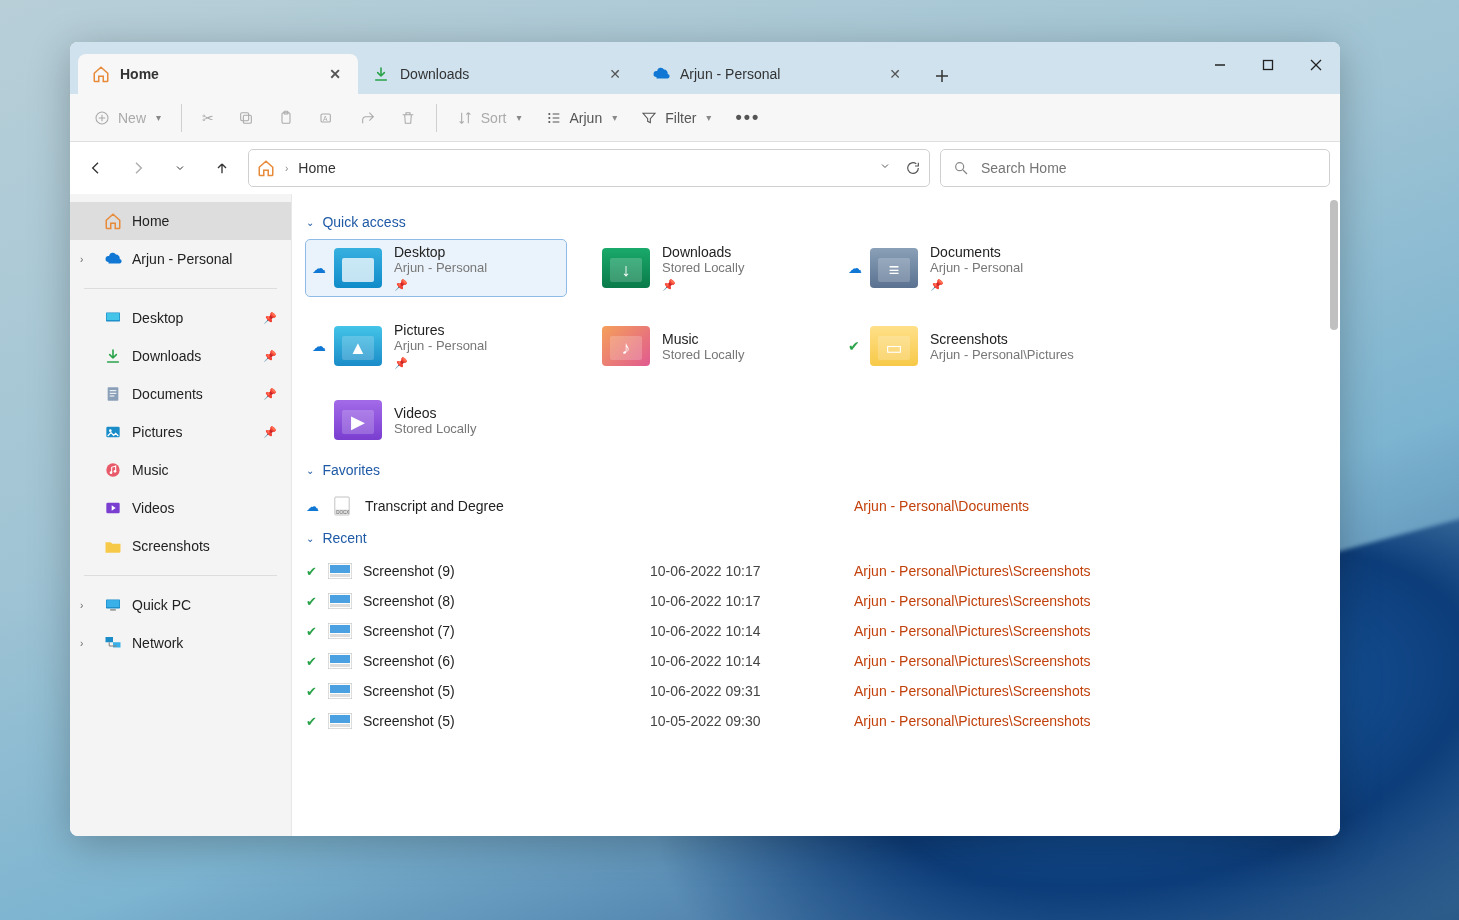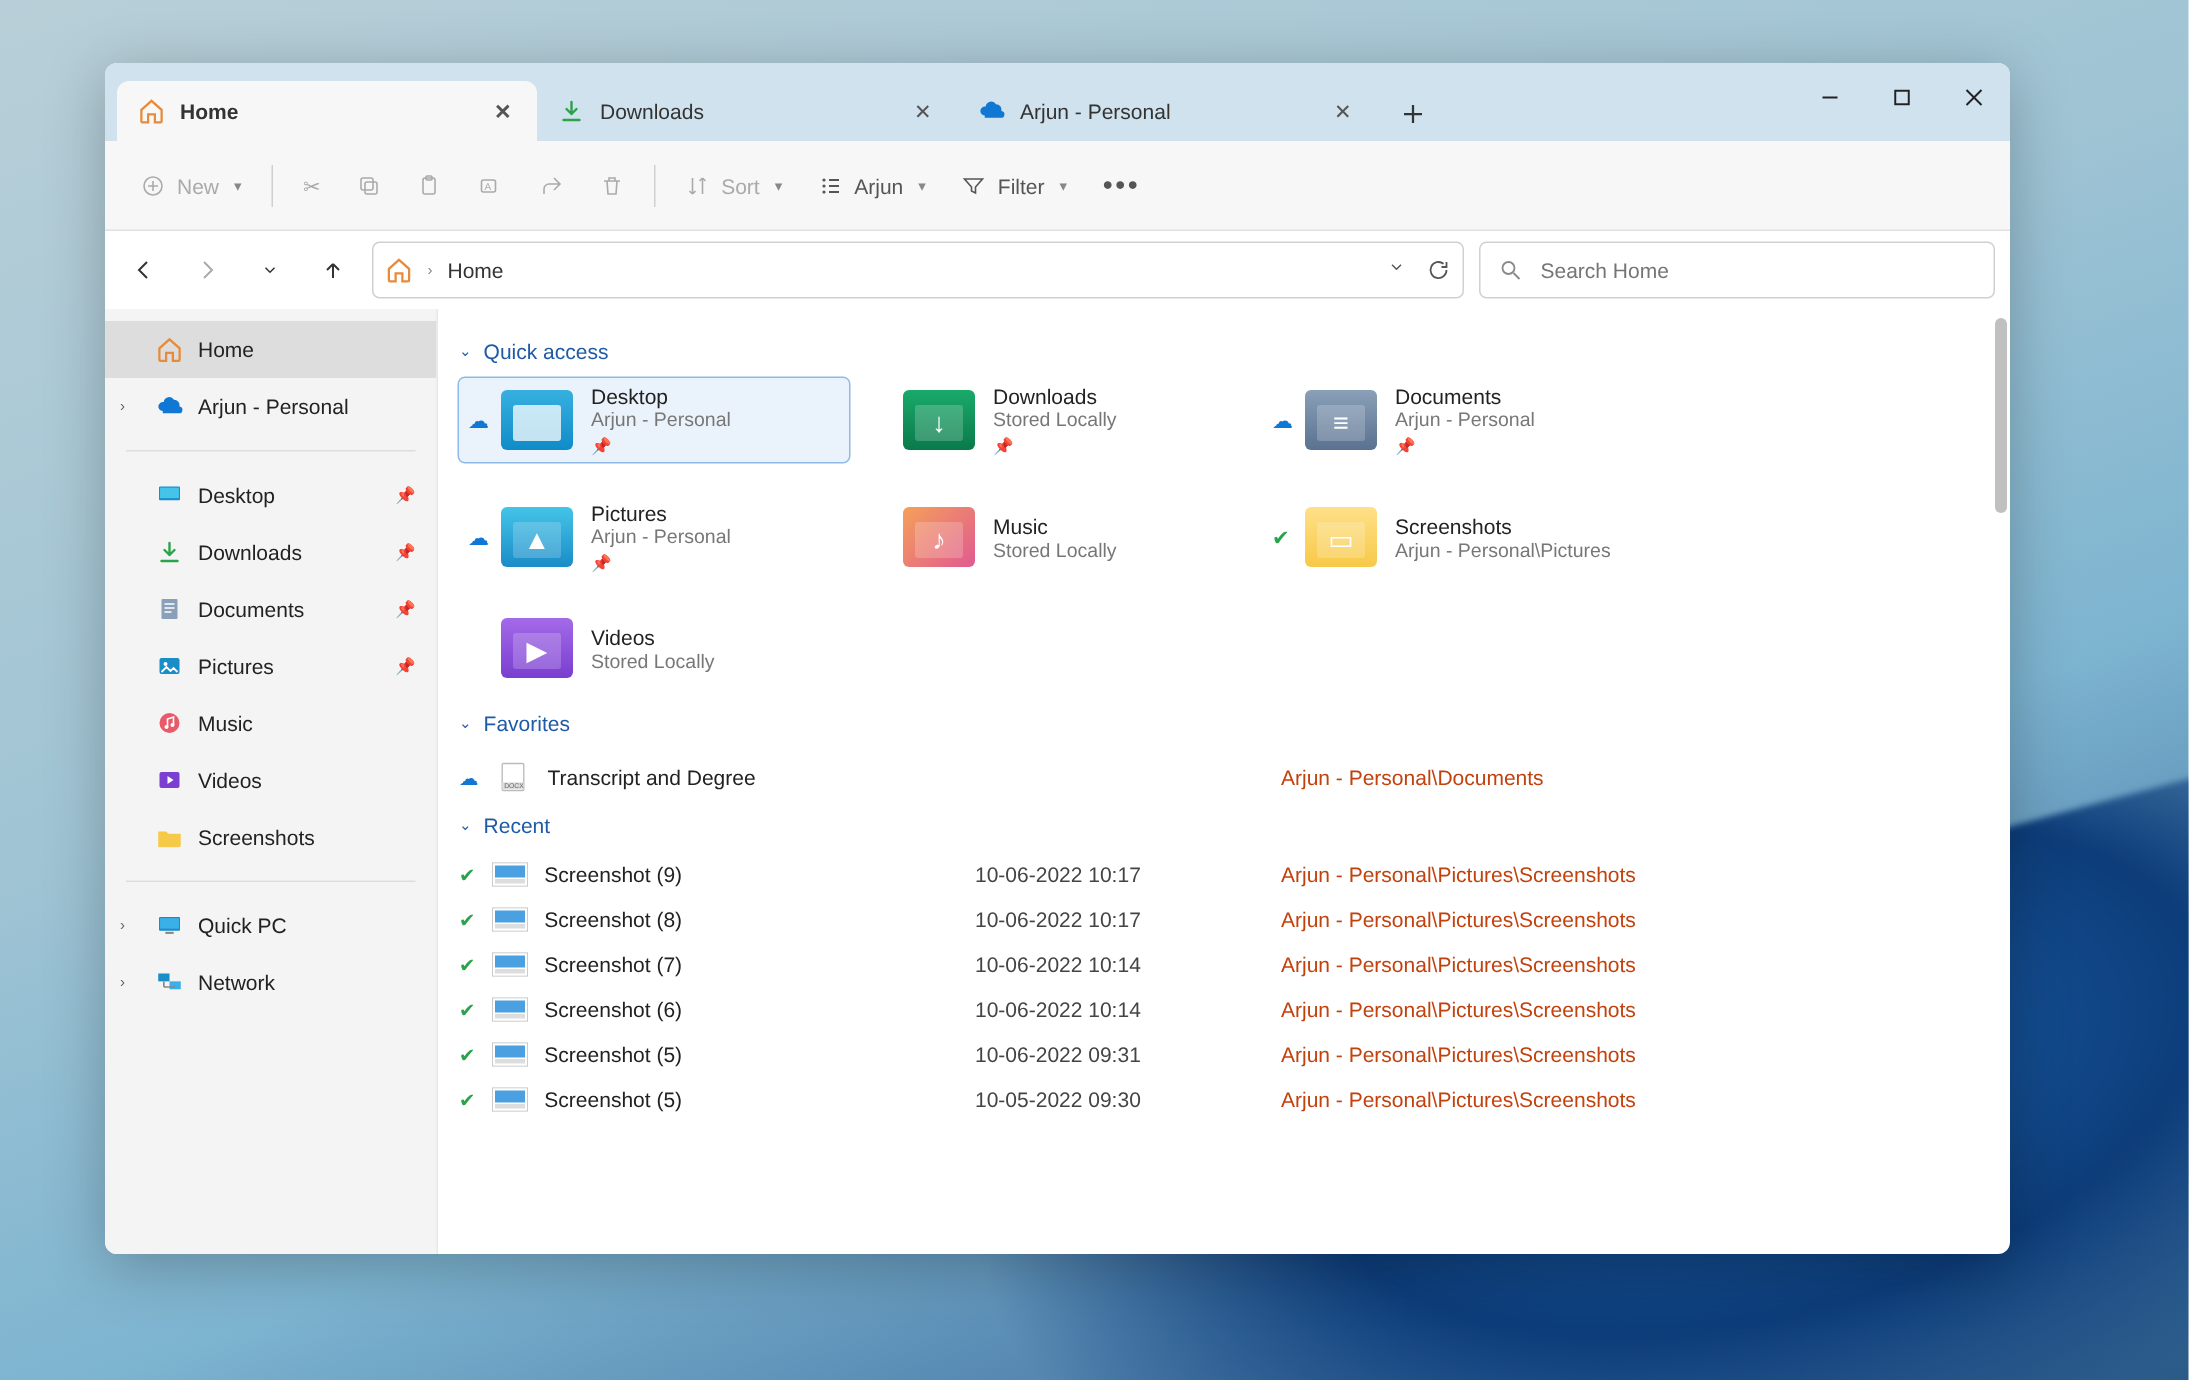--- a/index.html
+++ b/index.html
@@ -26,36 +26,36 @@
   font-size: 14px; color: #333; border-radius: 8px 8px 0 0; cursor: pointer; position: relative;
 }
 .tab.active { background: #f7f7f7; font-weight: 600; }
 .tab .close { margin-left: auto; font-size: 14px; color: #555; padding: 4px 7px; border-radius: 4px; }
 .tab .ticon { width: 18px; height: 18px; display: flex; align-items: center; justify-content: center; color: #333;}
 .newtab { width: 36px; height: 36px; display: flex; align-items: center; justify-content: center; color: #333; margin-left: 6px; cursor: pointer;}
 .wincontrols { position: absolute; top: 0; right: 0; height: 46px; display: flex; }
 .wincontrols .wc { width: 48px; display: flex; align-items: center; justify-content: center; color: #222; cursor: pointer; font-size: 14px;}
 
 .toolbar {
-  height: 60px; background: #f7f7f7; border-bottom: 1px solid #e0e0e0;
+  height: 48px; background: #f7f7f7; border-bottom: 1px solid #e0e0e0;
   display: flex; align-items: center; padding: 0 14px; gap: 4px; color: #555;
 }
 .toolbar .tbtn { height: 38px; display: flex; align-items: center; gap: 8px; padding: 0 10px; border-radius: 4px; font-size: 14px; color: #555; cursor: pointer;}
 .toolbar .tbtn.disabled { color: #aaa; }
 .toolbar .sep { width: 1px; height: 28px; background: #d0d0d0; margin: 0 6px;}
 .toolbar .chev { font-size: 10px; color: #888; margin-left: 2px;}
 .toolbar .dots { font-size: 18px; font-weight: bold; letter-spacing: 2px;}
 
 .navrow { height: 52px; display: flex; align-items: center; padding: 0 10px; gap: 10px; background: #fff; }
 .navbtn { width: 32px; height: 32px; display: flex; align-items: center; justify-content: center; color: #333; cursor: pointer; border-radius: 4px;}
 .addrbar { flex: 1; height: 38px; border: 1px solid #d0d0d0; border-radius: 5px; display: flex; align-items: center; padding: 0 8px; gap: 10px; }
 .addrbar .crumb { font-size: 14px; color: #333;}
 .addrbar .chev { font-size: 10px; color: #888;}
 .addrbar .right { margin-left: auto; display: flex; gap: 14px; color: #555;}
-.searchbar { width: 344px; height: 38px; border: 1px solid #d0d0d0; border-radius: 5px; display: flex; align-items: center; padding: 0 12px; gap: 12px; color: #888;}
+.searchbar { width: 390px; height: 38px; border: 1px solid #d0d0d0; border-radius: 5px; display: flex; align-items: center; padding: 0 12px; gap: 12px; color: #888;}
 .searchbar input { border: none; outline: none; font-size: 14px; width: 100%; color: #333; background: transparent;}
 
 .body { flex: 1; display: flex; overflow: hidden; }
 .sidebar { width: 222px; background: #f4f4f4; border-right: 1px solid #e8e8e8; padding-top: 8px; overflow: auto;}
 .sb-item { height: 38px; display: flex; align-items: center; gap: 10px; padding: 0 10px 0 34px; font-size: 14px; color: #222; cursor: pointer; position: relative;}
 .sb-item.active { background: #ddd; }
 .sb-item .expander { position: absolute; left: 10px; font-size: 10px; color: #666;}
 .sb-item .pin { position: absolute; right: 14px; color: #888; font-size: 11px;}
 .sb-divider { height: 1px; background: #ddd; margin: 10px 14px;}
 .sb-icon { width: 18px; height: 18px; display: flex; align-items: center; justify-content: center;}

